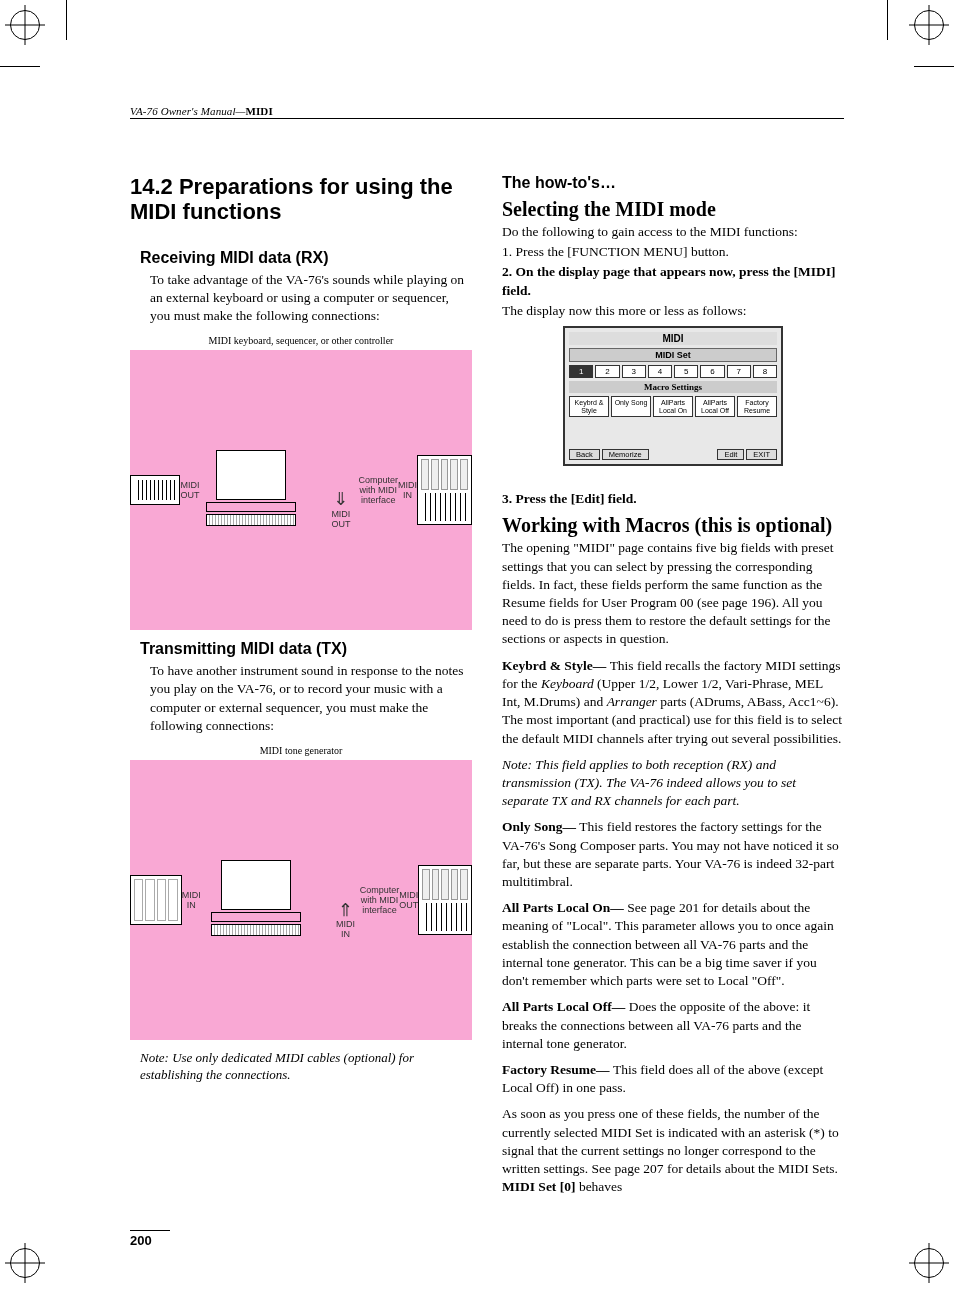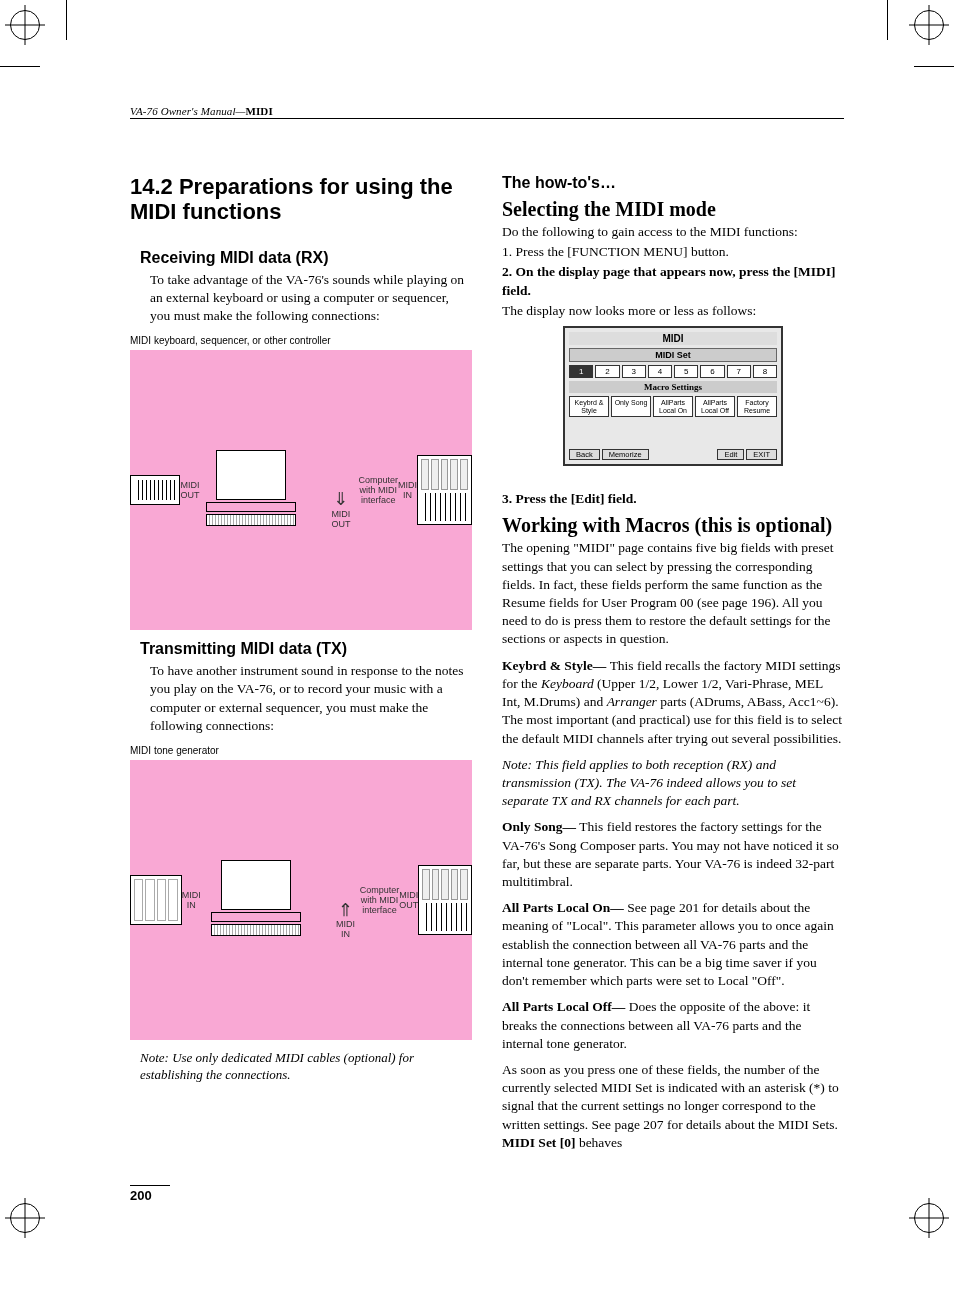--- a/index.html
+++ b/index.html
@@ -57,23 +57,23 @@
   .note-p {
     font-style: italic;
     font-size: 13px;
     line-height: 1.3;
   }
   .figure {
     margin: 10px 0 10px 0;
     text-align: center;
   }
   .fig-caption-sm {
-    font-family: Liberation Sans, sans-serif;
+    font-family: Liberation Serif, serif;
     font-size: 10px;
-    text-align: left;
+    text-align: center;
     margin-bottom: 4px;
   }
   .diagram-box {
     border: 0;
     height: 280px;
     background: #f9a8d4;
     display:flex;
     flex-direction:row;
     align-items:center;
     justify-content:space-between;
@@ -251,21 +251,21 @@
 
     <p class="body-p note-p" style="padding-left:10px;">Note: Use only dedicated MIDI cables (optional) for establishing the connections.</p>
   </div>
 
   <div class="col">
     <h2 class="sub" style="padding-left:0;">The how-to's…</h2>
     <h3 class="subsub">Selecting the MIDI mode</h3>
     <p class="body-p noindent tight">Do the following to gain access to the MIDI functions:</p>
     <p class="body-p noindent tight" style="font-weight:normal;">1. Press the [FUNCTION MENU] button.</p>
     <p class="body-p noindent tight" style="font-weight:bold;">2. On the display page that appears now, press the [MIDI] field.</p>
-    <p class="body-p noindent">The display now looks more or less as follows:</p>
+    <p class="body-p noindent">The display now this more or less as follows:</p>
 
     <div class="screenshot">
       <div class="title-row">MIDI</div>
       <div class="set-row">MIDI Set</div>
       <div class="num-row">
         <div class="sel">1</div>
         <div>2</div>
         <div>3</div>
         <div>4</div>
         <div>5</div>
@@ -305,20 +305,23 @@
     </p>
 
     <p class="macro-p">
       <span class="lead">All Parts Local On— </span><span>See page 201 for details about the meaning of "Local". This parameter allows you to once again establish the connection between all VA-76 parts and the internal tone generator. This can be a big time saver if you don't remember which parts were set to Local "Off".</span>
     </p>
 
     <p class="macro-p">
       <span class="lead">All Parts Local Off— </span><span>Does the opposite of the above: it breaks the connections between all VA-76 parts and the internal tone generator.</span>
     </p>
 
+    <p class="macro-p">
+      <span class="lead">Factory Resume— </span><span>This field does all of the above (except Local Off) in one pass.</span>
+    </p>
 
     <p class="macro-p">
       <span>As soon as you press one of these fields, the number of the currently selected MIDI Set is indicated with an asterisk (*) to signal that the current settings no longer correspond to the written settings. See page 207 for details about the MIDI Sets. </span><span class="lead">MIDI Set [0]</span><span> behaves</span>
     </p>
   </div>
 </div>
 
 <div class="page-num">200</div>
 
 </body></html>

